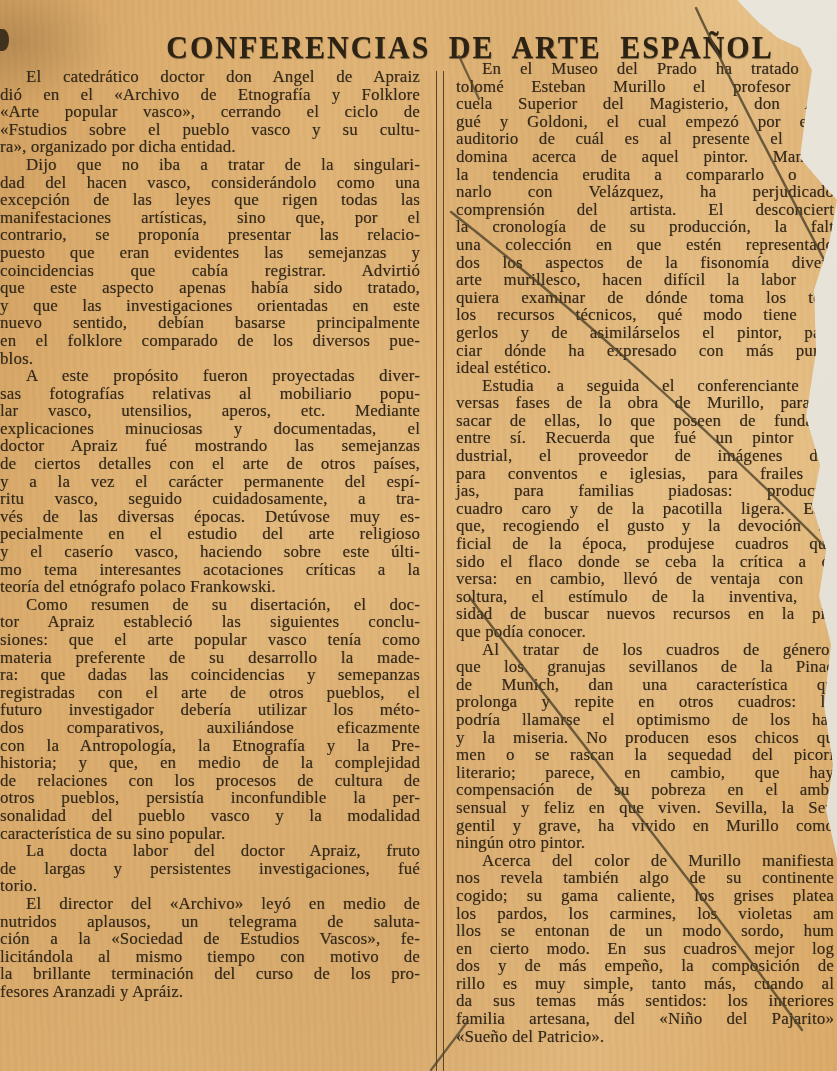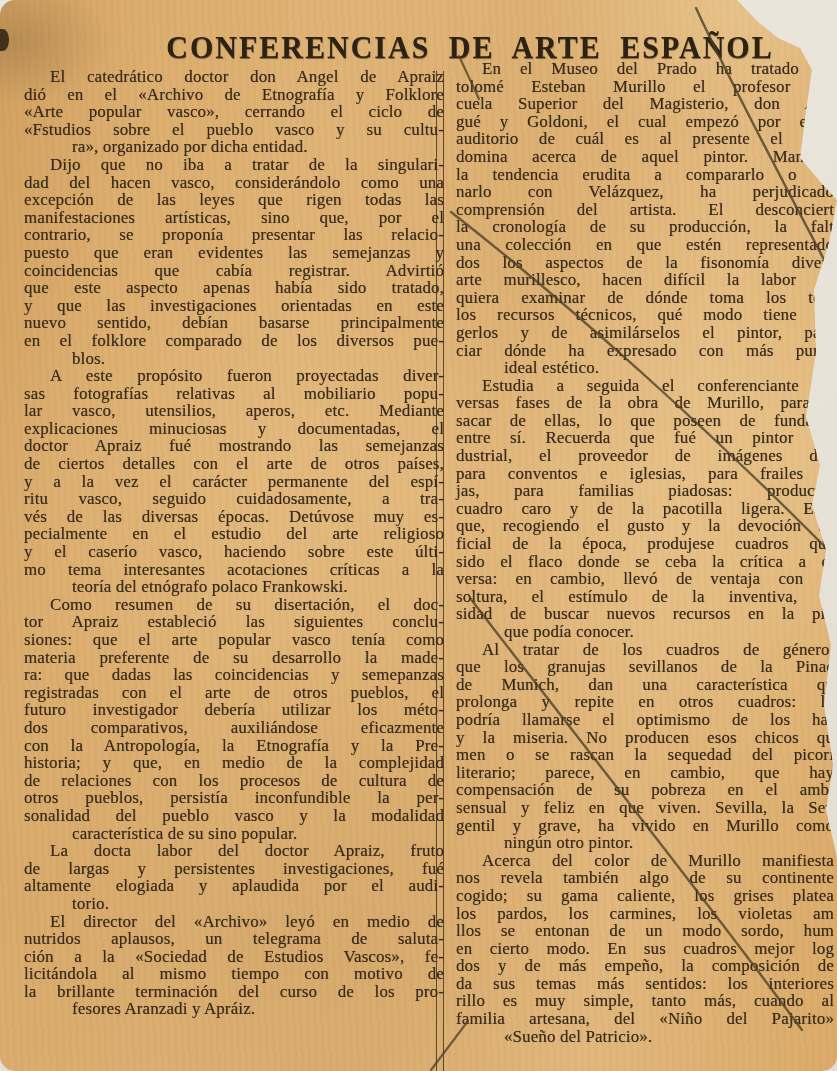--- a/index.html
+++ b/index.html
@@ -15,41 +15,40 @@
       820px 465px,812px 505px,826px 550px,819px 596px,831px 645px,824px 705px,833px 765px,
       826px 810px,837px 858px,837px 1071px,0 1071px);
     background:
       radial-gradient(140px 90px at 14px 42px, rgba(70,48,22,0.20), transparent 70%),
       radial-gradient(300px 170px at 88% 10px, rgba(238,210,156,0.40), transparent 72%),
       radial-gradient(380px 520px at 96% 42%, rgba(242,214,162,0.33), transparent 75%),
       radial-gradient(520px 420px at 28% 88%, rgba(150,95,35,0.10), transparent 75%),
       radial-gradient(620px 320px at 52% 46%, rgba(250,226,176,0.16), transparent 80%),
       repeating-linear-gradient(88deg, rgba(120,80,30,0.035) 0 3px, rgba(0,0,0,0) 3px 7px),
       linear-gradient(100deg,#d2a161 0%,#dcae6f 15%,#e0b477 35%,#ddb073 55%,#e2b87e 75%,#dbab69 100%);
-    border-radius: 15px;
   }
   .edge-mark{
     position:absolute;left:-3px;top:29px;width:12px;height:22px;
     background:#2c2215;border-radius:0 60% 60% 0;opacity:.85;
   }
   .headline{
     position:absolute;top:9px;left:470px;transform:translateX(-50%) scaleY(1.08);
     transform-origin:center top;white-space:nowrap;
     font-size:30px;letter-spacing:2px;word-spacing:9px;color:#2d2314;
     text-shadow:0.4px 0.4px 0.8px rgba(44,32,14,0.55);
   }
   .col{
     position:absolute;color:#34291a;font-size:16.8px;line-height:17.6px;
     letter-spacing:0.2px;text-shadow:0.35px 0.35px 0.7px rgba(46,34,16,0.45);
   }
-  .col-left{left:24px;top:68px;width:420px;}
+  .col-left{left:0;top:68px;width:420px;}
   .col-right{left:456px;top:60px;width:378px;}
   .line{text-align:justify;text-align-last:justify;}
   .line.first{text-indent:26px;}
-  .line.plast{text-align-last:left;margin-left:48px;}
+  .line.plast{text-align-last:left;}
   .divider{
     position:absolute;left:436px;top:71px;width:6px;height:1000px;
     border-left:1.8px solid #3e301d;border-right:1.8px solid #3e301d;opacity:.82;
   }
   svg.marks{position:absolute;inset:0;pointer-events:none;}
 </style>
 </head>
 <body>
 
 <div class="paper">
@@ -96,21 +95,20 @@
       <div class="line">futuro investigador debería utilizar los méto-</div>
       <div class="line">dos comparativos,  auxiliándose eficazmente</div>
       <div class="line">con la Antropología, la Etnografía y la Pre-</div>
       <div class="line">historia; y que, en medio de la complejidad</div>
       <div class="line">de relaciones con los procesos de cultura de</div>
       <div class="line">otros pueblos, persistía inconfundible la per-</div>
       <div class="line">sonalidad del pueblo vasco y la modalidad</div>
       <div class="line plast">característica de su sino popular.</div>
       <div class="line first">La docta labor del doctor Apraiz, fruto</div>
       <div class="line">de largas y persistentes investigaciones, fué</div>
-      <div class="line">altamente elogiada y aplaudida por el audi-</div>
       <div class="line plast">torio.</div>
       <div class="line first">El director del «Archivo» leyó en medio de</div>
       <div class="line">nutridos aplausos, un telegrama de saluta-</div>
       <div class="line">ción a la «Sociedad de Estudios Vascos», fe-</div>
       <div class="line">licitándola al mismo tiempo con motivo de</div>
       <div class="line">la brillante terminación del curso de los pro-</div>
       <div class="line plast">fesores Aranzadi y Apráiz.</div>
     </div>
   <div class="col col-right">
       <div class="line first">En el Museo del Prado ha tratado de</div>
@@ -158,22 +156,22 @@
       <div class="line">sensual y feliz en que viven. Sevilla, la Sev</div>
       <div class="line">gentil y grave, ha vivido en Murillo como</div>
       <div class="line plast">ningún otro pintor.</div>
       <div class="line first">Acerca del color de Murillo manifiesta</div>
       <div class="line">nos revela también algo de su continente</div>
       <div class="line">cogido; su gama caliente, los grises platea</div>
       <div class="line">los pardos, los carmines, los violetas am</div>
       <div class="line">llos se entonan de un modo sordo, hum</div>
       <div class="line">en cierto modo. En sus cuadros mejor log</div>
       <div class="line">dos y de más empeño, la composición de</div>
+      <div class="line">rillo es muy simple, tanto más, cuando al</div>
       <div class="line">da sus temas más sentidos: los interiores</div>
-      <div class="line">rillo es muy simple, tanto más, cuando al</div>
       <div class="line">familia artesana, del «Niño del Pajarito»</div>
       <div class="line plast">«Sueño del Patricio».</div>
     </div>
 
   <svg class="marks" width="837" height="1071" viewBox="0 0 837 1071">
     <path d="M696,8 C 716,52 775,168 836,282" stroke="#4a4028" stroke-width="2.4" fill="none" stroke-linecap="round" opacity="0.8"></path>
     <path d="M459,56 L479,99" stroke="#4a4028" stroke-width="2.2" fill="none" stroke-linecap="round" opacity="0.75"></path>
     <path d="M451,212 C 570,305 710,430 838,560" stroke="#4a4028" stroke-width="2.4" fill="none" stroke-linecap="round" opacity="0.78"></path>
     <path d="M470,598 C 575,735 695,885 802,1030" stroke="#4a4028" stroke-width="2.4" fill="none" stroke-linecap="round" opacity="0.78"></path>
     <path d="M431,1070 L468,1021" stroke="#4a4028" stroke-width="2.2" fill="none" stroke-linecap="round" opacity="0.75"></path>

